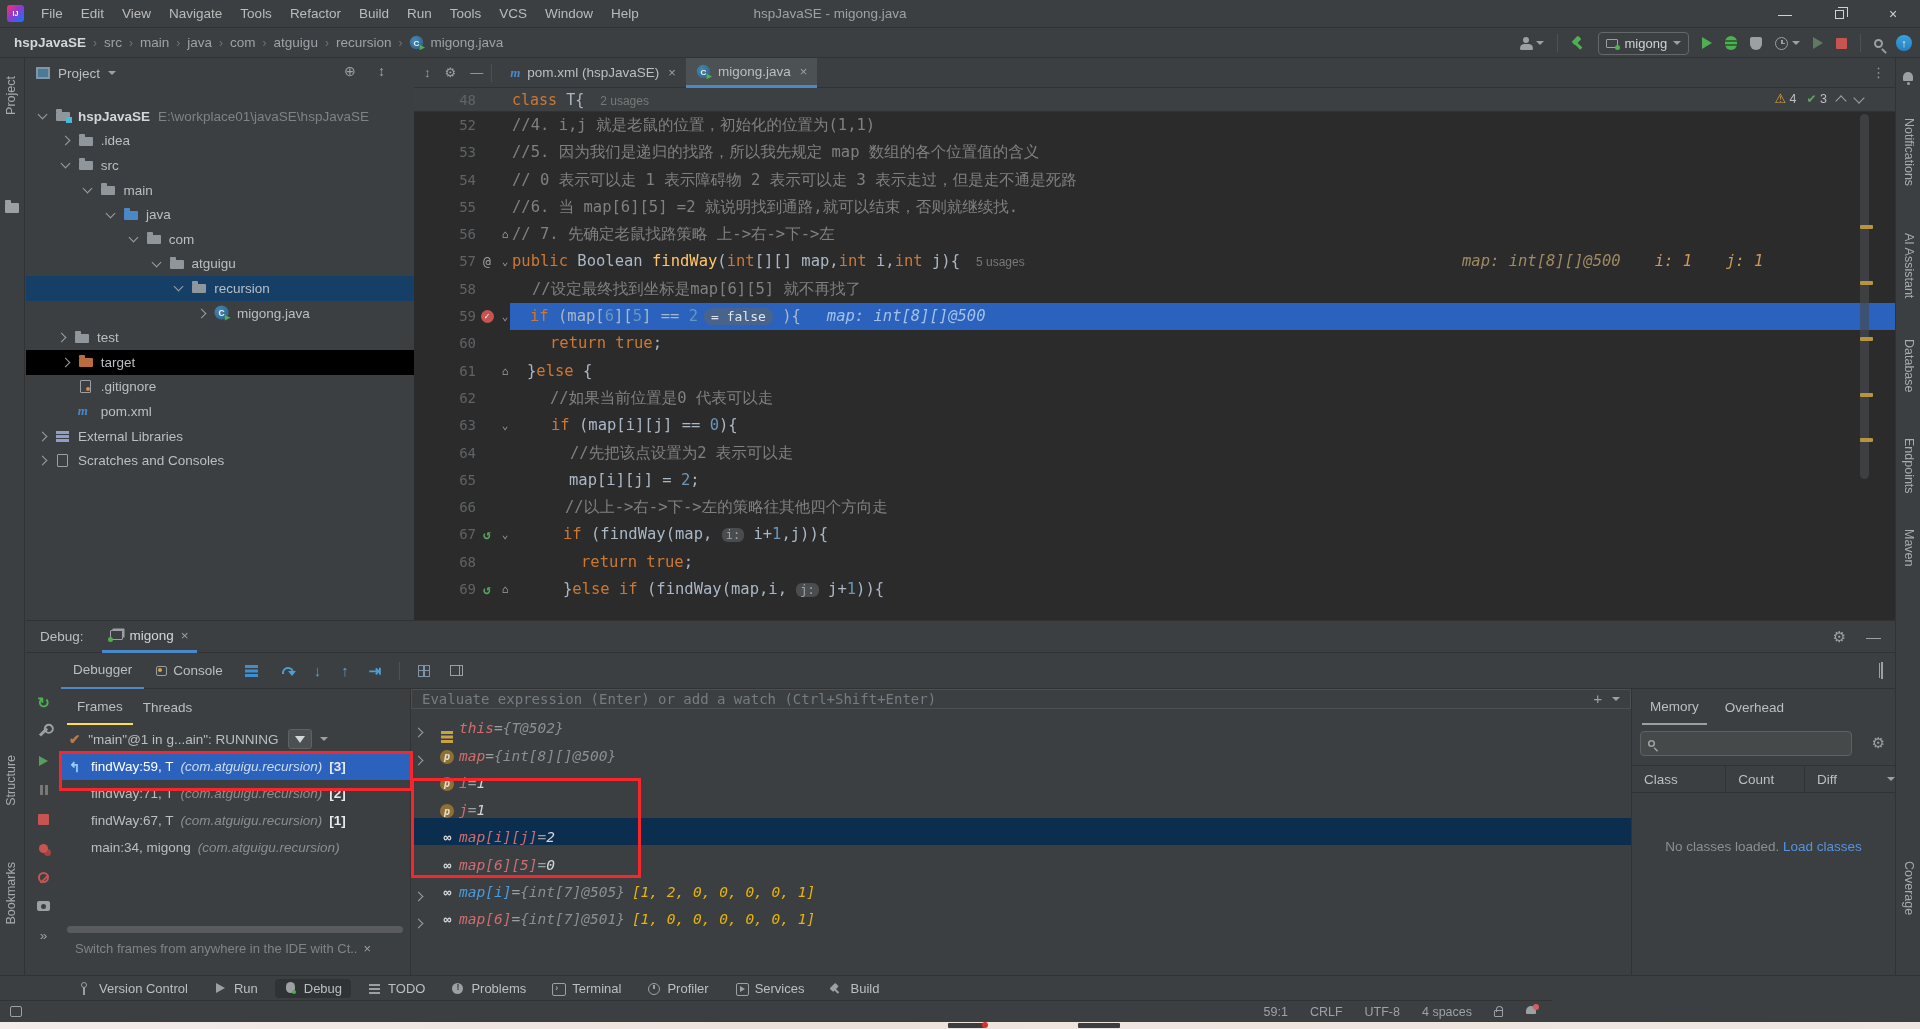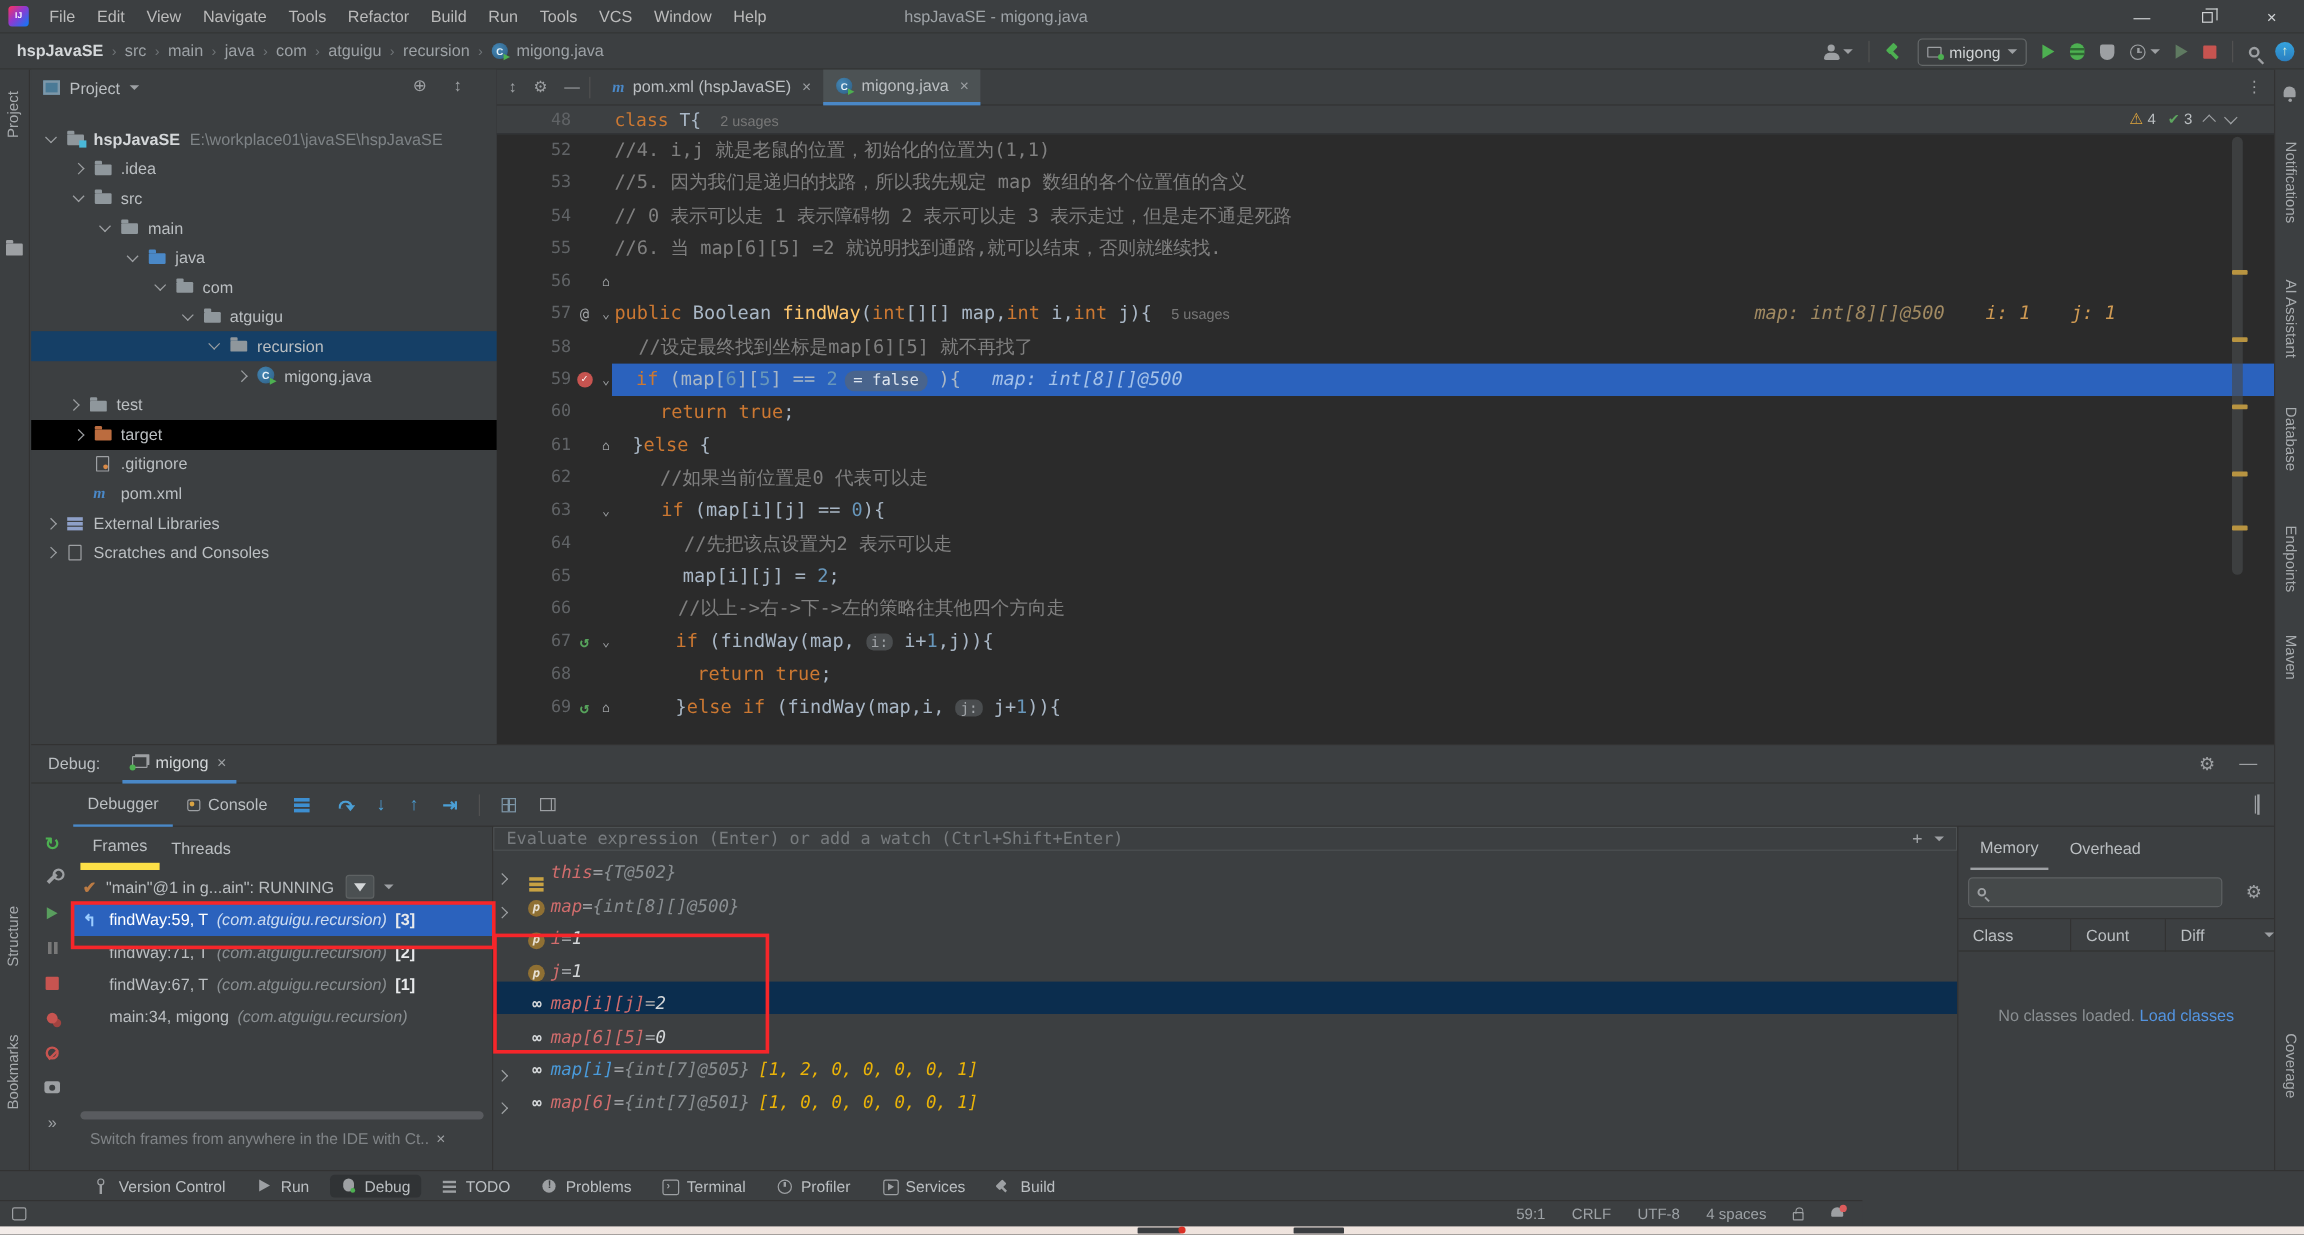--- a/index.html
+++ b/index.html
@@ -166,21 +166,21 @@
   .pausebars { width:8px; height:10px; border-left:3px solid #787878; border-right:3px solid #787878; }
   .bpcircles { width:9px; height:9px; border-radius:50%; background:#c75450; box-shadow:4px 4px 0 -1px #a14340; }
   .mutebp { width:11px; height:11px; border:2px solid #c75450; border-radius:50%; position:relative; }
   .mutebp::after { content:""; position:absolute; left:-1px; top:4px; width:11px; height:2px; background:#c75450; transform:rotate(-45deg); }
   .camera { width:13px; height:10px; background:#9da0a3; border-radius:2px; position:relative; }
   .camera::after { content:""; position:absolute; left:4px; top:2.5px; width:5px; height:5px; border-radius:50%; background:#3c3f41; }
 
   #frames { position:absolute; left:35px; top:68px; width:350px; height:287px; border-right:1px solid #323232; }
   #frames-tabs { height:36px; display:flex; align-items:center; padding-left:6px; }
   .ftab { padding:0 10px; height:36px; display:flex; align-items:center; color:#bbbfc2; }
-  .ftab.active { border-bottom:6px solid #fde047; }
+  .ftab.active { border-bottom:2px solid #fde047; }
   #thread-row { height:28px; display:flex; align-items:center; padding-left:8px; color:#bbbfc2; white-space:nowrap; }
   .thr-check { color:#bb7b44; font-weight:bold; margin-right:8px; }
   .funnel { width:24px; height:20px; background:#4b5052; border:1px solid #5e6263; border-radius:3px; margin-left:10px; display:flex; align-items:center; justify-content:center; }
   .funnel::after { content:""; border-top:7px solid #d3d6d8; border-left:5px solid transparent; border-right:5px solid transparent; }
   .frow { height:27px; display:flex; align-items:center; padding-left:8px; white-space:nowrap; color:#bbbfc2; }
   .frow .fr-ico { width:22px; color:#9ccdff; font-weight:bold; }
   .frow .pkg { color:#8a8f92; font-style:italic; margin-left:7px; }
   .frow .tag { color:#e8eaec; font-weight:bold; margin-left:7px; }
   .frow.selected { background:#2b62bd; color:#fff; }
   .frow.selected .pkg { color:#cddcf0; }
@@ -492,21 +492,21 @@
       <span><span class="warn-tri">⚠</span> <span>4</span></span>
       <span><span class="ok-check">✔</span> <span>3</span></span>
       <span class="ichev up"></span>
       <span class="ichev down"></span>
     </div>
     <div id="codearea">
         <div class="code-line"><span class="lg-num">52</span><span class="lg-ico"></span><span class="lg-fold"></span><span class="code-txt" style="margin-left: 0px;"><span class="tc">//4. i,j 就是老鼠的位置，初始化的位置为(1,1)</span></span></div>
         <div class="code-line"><span class="lg-num">53</span><span class="lg-ico"></span><span class="lg-fold"></span><span class="code-txt" style="margin-left: 0px;"><span class="tc">//5. 因为我们是递归的找路，所以我先规定 map 数组的各个位置值的含义</span></span></div>
         <div class="code-line"><span class="lg-num">54</span><span class="lg-ico"></span><span class="lg-fold"></span><span class="code-txt" style="margin-left: 0px;"><span class="tc">// 0 表示可以走 1 表示障碍物 2 表示可以走 3 表示走过，但是走不通是死路</span></span></div>
         <div class="code-line"><span class="lg-num">55</span><span class="lg-ico"></span><span class="lg-fold"></span><span class="code-txt" style="margin-left: 0px;"><span class="tc">//6. 当 map[6][5] =2 就说明找到通路,就可以结束，否则就继续找.</span></span></div>
-        <div class="code-line"><span class="lg-num">56</span><span class="lg-ico"></span><span class="lg-fold">⌂</span></div>
+        <div class="code-line"><span class="lg-num">56</span><span class="lg-ico"></span><span class="lg-fold">⌂</span><span class="code-txt" style="margin-left: 0px;"><span class="tc">// 7. 先确定老鼠找路策略 上-&gt;右-&gt;下-&gt;左</span></span></div>
         <div class="code-line"><span class="lg-num">57</span><span class="lg-ico"><span class="atg">@</span></span><span class="lg-fold">⌄</span><span class="code-txt" style="margin-left: 0px;"><span class="tk">public </span><span class="tp">Boolean </span><span class="tm">findWay</span><span class="tp">(</span><span class="tk">int</span><span class="tp">[][] map,</span><span class="tk">int</span><span class="tp"> i,</span><span class="tk">int</span><span class="tp"> j){</span><span class="tu">5 usages</span></span><span class="hint57"><span class="tdh">map: int[8][]@500</span><span class="tdha">i: 1</span><span class="tdha">j: 1</span></span></div>
         <div class="code-line"><span class="lg-num">58</span><span class="lg-ico"></span><span class="lg-fold"></span><span class="code-txt" style="margin-left: 20px;"><span class="tc">//设定最终找到坐标是map[6][5] 就不再找了</span></span></div>
         <div class="code-line"><div class="exec-bg"></div><span class="lg-num">59</span><span class="lg-ico"><span class="bpdot">✓</span></span><span class="lg-fold">⌄</span><span class="code-txt" style="margin-left: 18px;"><span class="tk">if </span><span class="tp">(map[</span><span class="tn">6</span><span class="tp">][</span><span class="tn">5</span><span class="tp">] == </span><span class="tn">2</span><span class="tchip">= false</span><span class="tp"> ){</span><span class="tdhb">map: int[8][]@500</span></span></div>
         <div class="code-line"><span class="lg-num">60</span><span class="lg-ico"></span><span class="lg-fold"></span><span class="code-txt" style="margin-left: 38px;"><span class="tk">return </span><span class="tk">true</span><span class="tp">;</span></span></div>
         <div class="code-line"><span class="lg-num">61</span><span class="lg-ico"></span><span class="lg-fold">⌂</span><span class="code-txt" style="margin-left: 15px;"><span class="tp">}</span><span class="tk">else</span><span class="tp"> {</span></span></div>
         <div class="code-line"><span class="lg-num">62</span><span class="lg-ico"></span><span class="lg-fold"></span><span class="code-txt" style="margin-left: 38px;"><span class="tc">//如果当前位置是0 代表可以走</span></span></div>
         <div class="code-line"><span class="lg-num">63</span><span class="lg-ico"></span><span class="lg-fold">⌄</span><span class="code-txt" style="margin-left: 39px;"><span class="tk">if </span><span class="tp">(map[i][j] == </span><span class="tn">0</span><span class="tp">){</span></span></div>
         <div class="code-line"><span class="lg-num">64</span><span class="lg-ico"></span><span class="lg-fold"></span><span class="code-txt" style="margin-left: 58px;"><span class="tc">//先把该点设置为2 表示可以走</span></span></div>
         <div class="code-line"><span class="lg-num">65</span><span class="lg-ico"></span><span class="lg-fold"></span><span class="code-txt" style="margin-left: 57px;"><span class="tp">map[i][j] = </span><span class="tn">2</span><span class="tp">;</span></span></div>
         <div class="code-line"><span class="lg-num">66</span><span class="lg-ico"></span><span class="lg-fold"></span><span class="code-txt" style="margin-left: 53px;"><span class="tc">//以上-&gt;右-&gt;下-&gt;左的策略往其他四个方向走</span></span></div>

